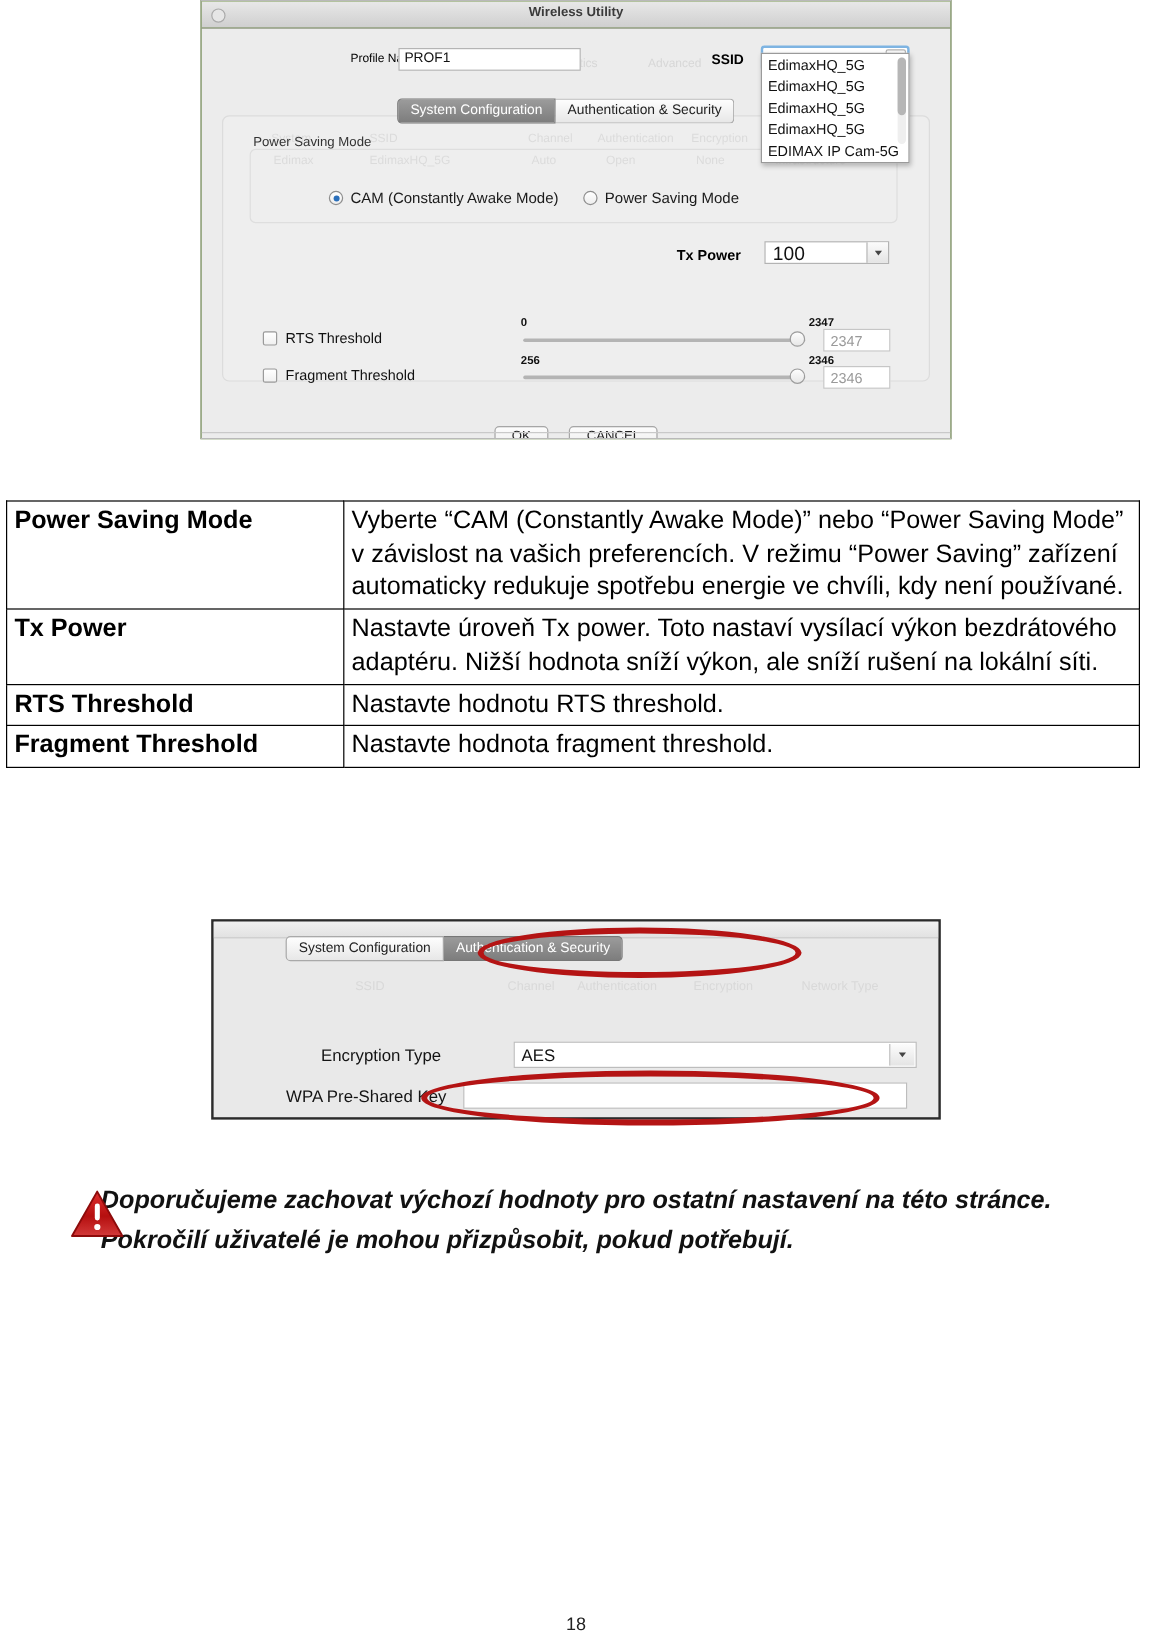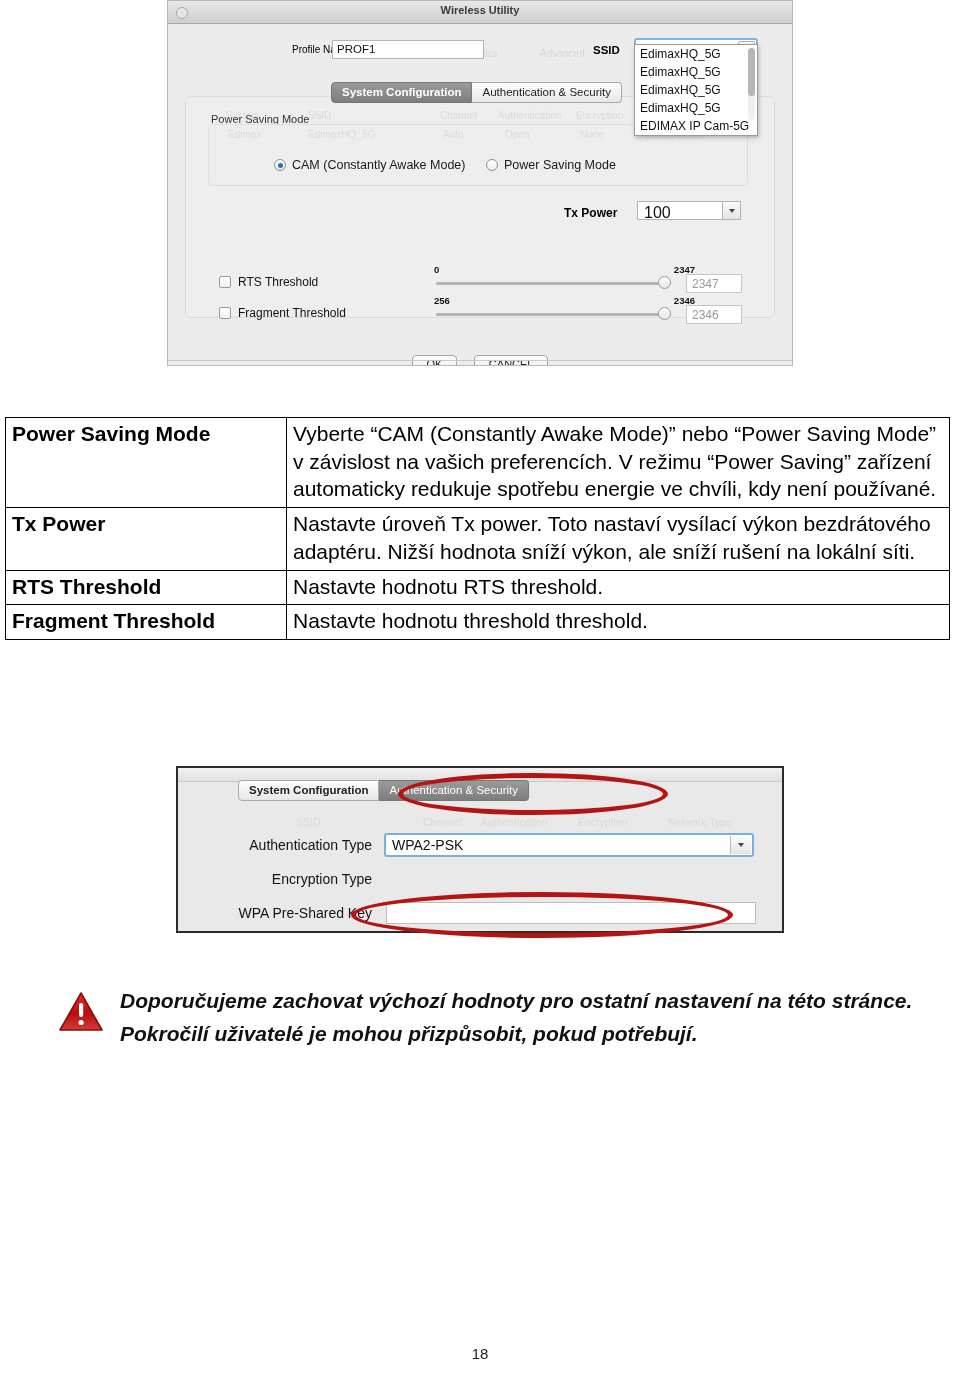--- a/index.html
+++ b/index.html
@@ -158,21 +158,21 @@
     background: linear-gradient(#fefefe, #e7e7e7);
     color: #222;
     box-sizing: border-box;
     height: 21px;
   }
   .tab.sel {
     background: linear-gradient(#9b9b9b, #7d7d7d);
     color: #fff;
     border-color: #777;
   }
-  .tab:first-child { border-radius: 4px 0 0 4px; font-weight: bold; }
+  .tab:first-child { border-radius: 4px 0 0 4px; }
   .tab:last-child  { border-radius: 0 4px 4px 0; border-left: none; }
 
   .ghost-hdr {
     position: absolute;
     font-size: 10px;
     color: #d7d7d7;
     white-space: nowrap;
   }
 
   .group-box {
@@ -444,21 +444,21 @@
     left: 58px;
     top: 985px;
     width: 870px;
   }
   .note-icon {
     position: absolute;
     left: 0; top: 6px;
     width: 46px; height: 42px;
   }
   .note-text {
-    margin-left: 62px;
+    margin-left: 26px;
     font-size: 21px;
     font-style: italic;
     font-weight: bold;
     line-height: 1.55;
     color: #111;
   }
 
   .pageno {
     position: absolute;
     left: 0; right: 0;
@@ -588,51 +588,48 @@
   <tr>
     <td class="k">Tx Power</td>
     <td class="v">Nastavte úroveň Tx power. Toto nastaví vysílací výkon bezdrátového adaptéru. Nižší hodnota sníží výkon, ale sníží rušení na lokální síti.</td>
   </tr>
   <tr>
     <td class="k">RTS Threshold</td>
     <td class="v">Nastavte hodnotu RTS threshold.</td>
   </tr>
   <tr>
     <td class="k">Fragment Threshold</td>
-    <td class="v">Nastavte hodnotu threshold threshold.</td>
+    <td class="v">Nastavte hodnota fragment threshold.</td>
   </tr>
 </tbody>
   </table>
 
 <div class="shot2">
   <div class="shot2-top"></div>
 
   <div class="tabs2">
     <div class="tab">System Configuration</div>
     <div class="tab sel">Authentication &amp; Security</div>
   </div>
 
   <div class="ghost2" style="left:118px; top:48px;">SSID</div>
   <div class="ghost2" style="left:245px; top:48px;">Channel</div>
   <div class="ghost2" style="left:303px; top:48px;">Authentication</div>
   <div class="ghost2" style="left:400px; top:48px;">Encryption</div>
   <div class="ghost2" style="left:490px; top:48px;">Network Type</div>
 
-  <div class="auth-row" style="left:26px; top:66px; width:560px;">
-    <span class="auth-lbl" style="width:168px;">Authentication Type</span>
-    <span class="field focus" style="margin-left:12px; width:370px; height:24px;">
-      <span>WPA2-PSK</span>
+
+  <div class="auth-row" style="left:26px; top:100px; width:560px;gap:46px;">
+    <span class="auth-lbl" style="width:168px;">Encryption Type</span>
+    <span class="field" style="margin-left:14px; width:345px; height:22px;">
+      <span>AES</span>
       <span class="arrowbox">
           <span class="caret"></span>
         </span>
     </span>
-  </div>
-
-  <div class="auth-row" style="left:26px; top:100px; width:560px;gap:46px;">
-    <span class="auth-lbl" style="width:168px;">Encryption Type</span>
   </div>
 
   <div class="auth-row" style="left:26px; top:134px; width:560px;">
     <span class="auth-lbl" style="width:168px;">WPA Pre-Shared Key</span>
     <span class="field" style="margin-left:14px; width:370px; height:22px;"></span>
   </div>
 </div>
 
 <div class="ellipse" style="left:398px; top:773px; width:260px; height:32px;"></div>
 <div class="ellipse" style="left:351px; top:892px; width:372px; height:36px;"></div>

